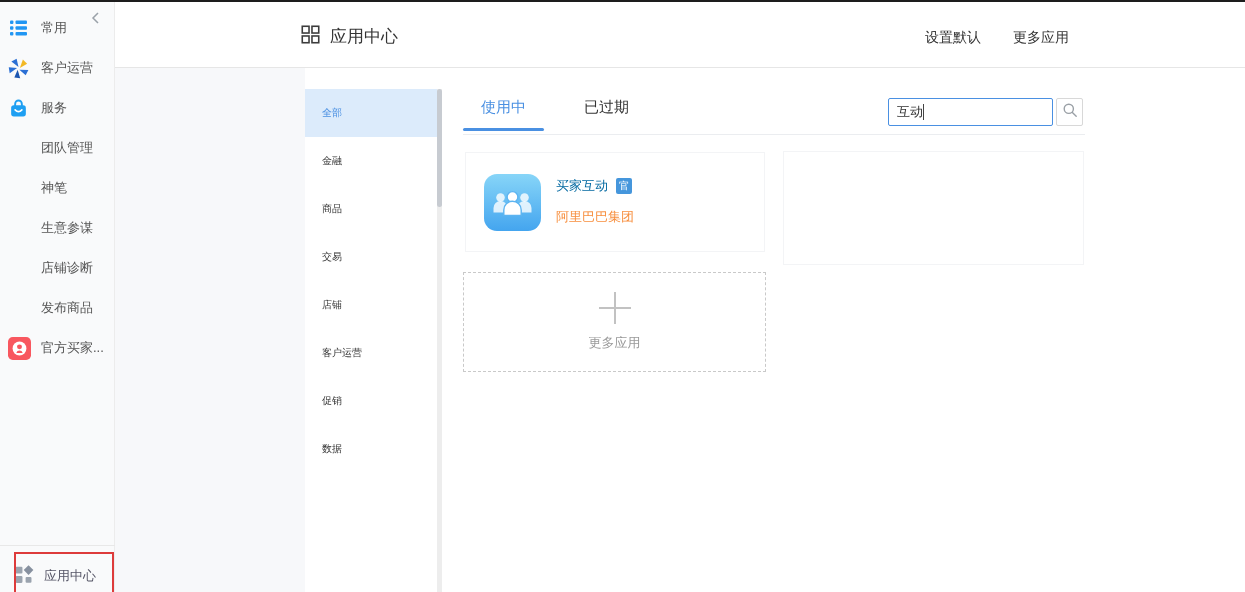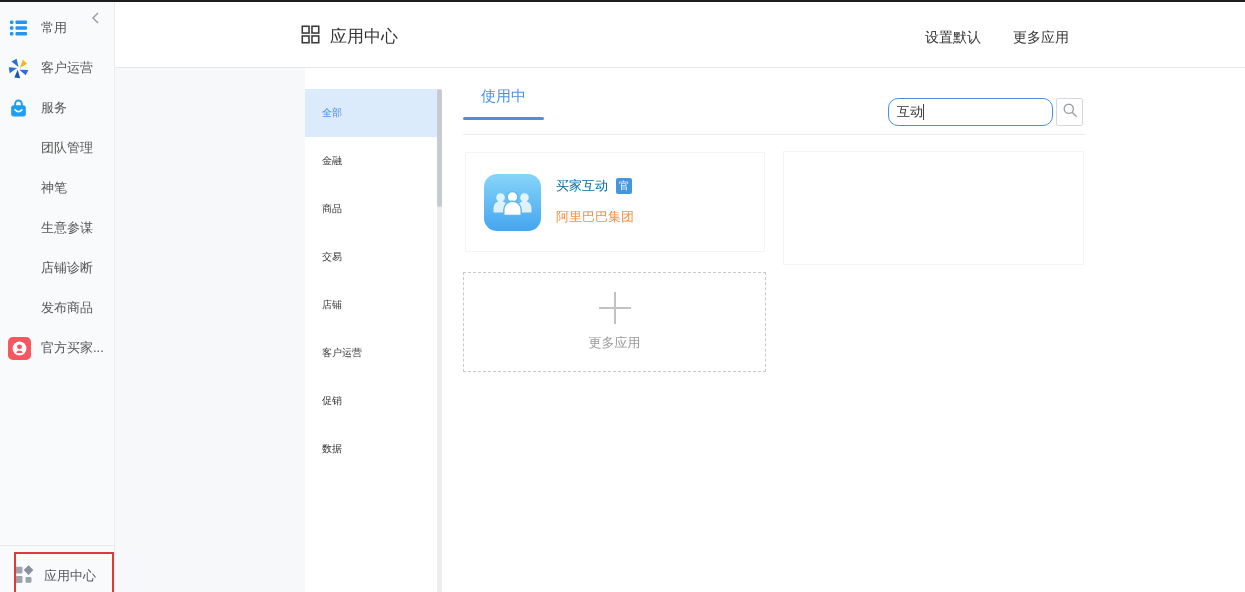--- a/index.html
+++ b/index.html
@@ -38,31 +38,31 @@
   
   .gutter { position:absolute; left:115px; top:68px; width:190px; height:524px; background:#f7f8fa; }
   .catpanel { position:absolute; left:305px; top:89px; width:133px; height:503px; background:#fff; }
   .cat-item { height:48px; line-height:48px; padding-left:17px; font-size:10px; color:#333; cursor:pointer; }
   .cat-item.sel { background:#dcebfb; color:#4a90e2; }
   .cat-track { position:absolute; left:437px; top:89px; width:5px; height:503px; background:#ededed; }
   .cat-thumb { position:absolute; left:0; top:0; width:5px; height:118px; background:#c7cbd1; border-radius:3px; }
   .mainpanel { position:absolute; left:442px; top:68px; width:803px; height:524px; background:#fff; }
 
   
-  .tabs { position:absolute; left:463px; top:75px; height:45px; display:flex; }
+  .tabs { position:absolute; left:463px; top:86px; height:45px; display:flex; }
   .tab { position:relative; height:45px; line-height:42px; padding:0 18px; font-size:15px; color:#333; cursor:pointer; }
   .tab.active { color:#4a90e2; }
   .tab.active::after { content:""; position:absolute; left:0; right:0; bottom:0; height:3px;
     background:#4a90e2; border-radius:2px; }
   .tab + .tab { margin-left:22px; }
   .tabs-divider { position:absolute; left:463px; top:134px; width:622px; height:1px; background:#ebedf0; }
 
   
   .search-input { position:absolute; left:888px; top:98px; width:165px; height:28px;
-    border:1px solid #4a90e2; border-radius:10px; padding:0 8px; font-size:13px; color:#333;
+    border:1px solid #4a90e2; border-radius:2px; padding:0 8px; font-size:13px; color:#333;
     outline:none; background:#fff; font-family:inherit; }
   .caret { position:absolute; left:923px; top:104px; width:1px; height:16px; background:#444; }
   .search-btn { position:absolute; left:1056px; top:98px; width:27px; height:28px;
     border:1px solid #d8d8d8; border-radius:2px; background:#fff; display:flex;
     align-items:center; justify-content:center; cursor:pointer; }
 
   
   .card { position:absolute; top:152px; height:100px; background:#fff;
     border:1px solid #f3f4f6; cursor:pointer; }
   .card.c0 { left:465px; width:300px; }
@@ -208,20 +208,21 @@
     <div class="cat-item">客户运营</div>
     <div class="cat-item">促销</div>
     <div class="cat-item">数据</div>
   </nav>
   <div class="cat-track">
     <div class="cat-thumb"></div>
   </div>
 
   <div class="tabs">
     <div class="tab active">使用中</div>
+    <div class="tab">已过期</div>
   </div>
   <div class="tabs-divider"></div>
 
   <input class="search-input" type="text" value="互动" style="">
   <div class="caret"></div>
   <div class="search-btn">
     <span>
       <svg width="16" height="16" viewBox="0 0 16 16">
         <circle cx="6.8" cy="6.8" r="4.6" fill="none" stroke="#9aa0a6" stroke-width="1.4"></circle>
         <line x1="10.4" y1="10.4" x2="14.2" y2="14.2" stroke="#9aa0a6" stroke-width="1.4" stroke-linecap="round"></line>

